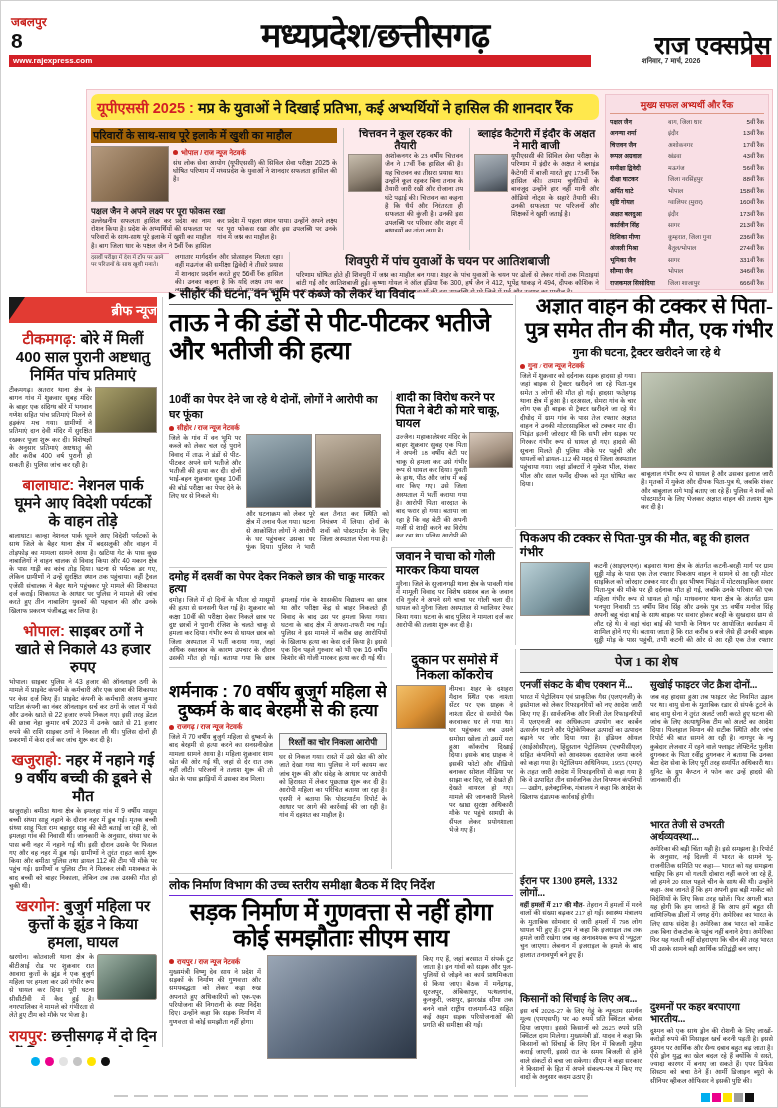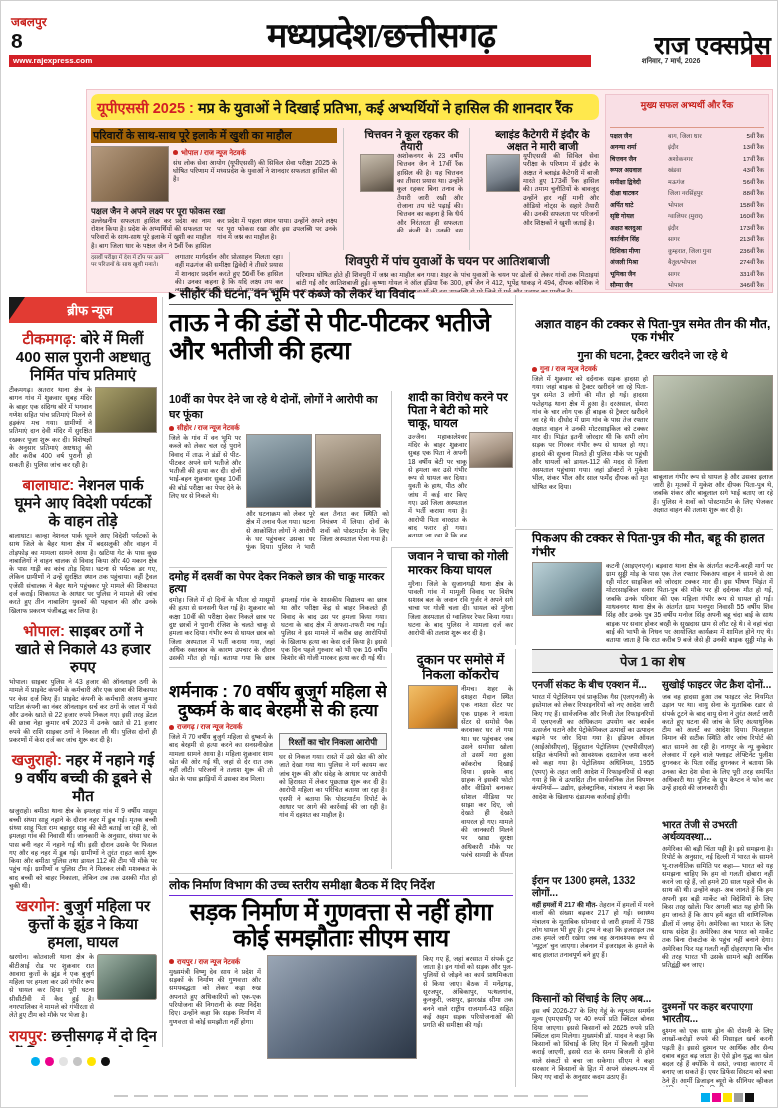--- a/index.html
+++ b/index.html
@@ -26,42 +26,42 @@
   .stripe .s-end { background:#d31f26; width:20px; }
   
   #banner { background:#fdeaec; border:1px solid #f0c3ca; }
   .yellow-band { background:#ffe84d; padding:3px 6px; font-size:14.5px; font-weight:bold; color:#111; white-space:nowrap; overflow:hidden;border-radius:7px; }
   .yellow-band .pfx { color:#d31f26; }
   .bn-col { overflow:hidden; }
   .bn-h { font-size:11px; font-weight:bold; line-height:1.15; color:#111; background:#a16207; padding:1px 2px; }
   .bn-h2 { font-size:10.5px; font-weight:bold; line-height:1.15; color:#111; text-align:center; }
   .bn-sub { font-size:8.5px; font-weight:bold; margin:2px 0 1px; }
   .rank-table { background:#f9dfe5; border:1px solid #eec4cd; padding:3px 4px; overflow:hidden; }
-  .rank-title { color:#c8241f; font-size:9px; font-weight:bold; text-align:center; border-bottom:1px solid #d98; padding-bottom:16px; margin-bottom:2px; }
+  .rank-title { color:#c8241f; font-size:9px; font-weight:bold; text-align:center; border-bottom:1px solid #d98; padding-bottom:2px; margin-bottom:2px; }
   .trow { display:flex; font-size:6.2px; line-height:1.85; color:#222; }
   .trow .tn { width:58px; font-weight:bold; overflow:hidden; white-space:nowrap; }
   .trow .tp { flex:1; overflow:hidden; white-space:nowrap; color:#444; }
   .trow .tr { width:36px; text-align:right; white-space:nowrap; }
   .shiv-box { border-left:1px solid #ccc; padding-left:6px; overflow:hidden; }
   .shiv-h { font-size:12px; font-weight:bold; text-align:center; margin-bottom:2px; }
   
   #brief { border-right:1px solid #c9c9c9; padding-right:5px; }
-  .brief-head { position:relative; background:#e23b33; color:#fff; font-size:13px; font-weight:bold; text-align:center; padding:4px 0 4px 14px; }
+  .brief-head { position:relative; background:#e23b33; color:#fff; font-size:13px; font-weight:bold; text-align:right; padding:4px 0 4px 14px; }
   .brief-head .tri { position:absolute; left:0; top:0; width:0; height:0; border-top:23px solid #1a1a1a; border-right:16px solid transparent; }
   .brief-item { margin-top:7px; overflow:hidden; }
   .brief-h { font-size:15px; font-weight:bold; line-height:1.2; color:#111; margin-bottom:2px;text-align:center; }
   .brief-h .city { color:#c8241f; }
   
   .kicker { font-size:12px; font-weight:bold; color:#111; border-bottom:1.5px solid #555; padding-bottom:2px; }
   .kicker .arrow { color:#000; font-size:9px; margin-right:4px; }
   .head-xl { font-size:25px; font-weight:bold; line-height:1.1; color:#050505; letter-spacing:-0.5px; }
   .head-l  { font-size:16px; font-weight:bold; line-height:1.12; color:#070707; }
   .head-m  { font-size:11.5px; font-weight:bold; line-height:1.15; color:#0a0a0a; }
   .subhead { font-size:12px; font-weight:bold; color:#111; }
-  .vline-l { border-left:1px solid #c9c9c9; padding-left:16px; }
+  .vline-l { border-left:1px solid #c9c9c9; padding-left:4px;font-family:Liberation Serif, serif; }
   .pull-box { border:1px solid #888; padding:2px 3px; font-size:8.5px; font-weight:bold; text-align:center; background:#f6f6f6; margin-bottom:3px; }
   .sec-head { background:#ececec; border-top:1.5px solid #555; border-bottom:1.5px solid #555; text-align:center; font-size:13px; font-weight:bold; padding:2px 0; }
   .p1-h { font-size:10px; font-weight:bold; line-height:1.2; margin:6px 0 2px; }
   .lead-b { font-weight:bold; }
   
   .ph-group   { background:linear-gradient(135deg,#b59a7e,#8a6f52 55%,#5d4a38); }
   .ph-port1   { background:linear-gradient(160deg,#c8beae,#8e8273 60%,#544b40); }
   .ph-port2   { background:linear-gradient(160deg,#aeb6bd,#77808a 60%,#3e454d); }
   .ph-statue  { background:linear-gradient(140deg,#a9a06b,#7c744a 50%,#4e4931); }
   .ph-dogs    { background:linear-gradient(140deg,#9fb3a6,#5d7368 55%,#2f4038); }
@@ -81,21 +81,21 @@
 </style>
 </head>
 <body>
 
 <div id="page">
 
   <div class="abs" style="left:10px; top:12px;">
     <div class="mast-city">जबलपुर</div>
     <div class="mast-num">8</div>
   </div>
-  <div class="abs mast-title" style="left:180px; top:10px; width:400px;">मध्यप्रदेश/छत्तीसगढ़</div>
+  <div class="abs mast-title" style="left:174px; top:10px; width:400px;">मध्यप्रदेश/छत्तीसगढ़</div>
   <div class="abs mast-brand" style="left:560px; top:26px; width:210px;">राज एक्सप्रेस</div>
   <div class="abs stripe" style="left:8px; top:54px; width:762px;">
     <div class="s-red">www.rajexpress.com</div>
     <div class="s-date">शनिवार, 7 मार्च, 2026</div>
     <div class="s-end"></div>
   </div>
 
   <div id="banner" class="abs" style="left:85px; top:88px; width:687px; height:204px;">
     <div class="abs yellow-band" style="left:4px; top:4px; width:508px;">
       <span class="pfx">यूपीएससी 2025 :</span><span> मप्र के युवाओं ने दिखाई प्रतिभा, कई अभ्यर्थियों ने हासिल की शानदार रैंक</span>
@@ -321,21 +321,21 @@
       <div style="width:92px; flex:none;">
         <div class="byline"><span class="dot"></span><span>रायपुर / राज न्यूज नेटवर्क</span></div>
         <div class="body-txt" style="height:108px;">मुख्यमंत्री विष्णु देव साय ने प्रदेश में सड़कों के निर्माण की गुणवत्ता और समयबद्धता को लेकर कड़ा रुख अपनाते हुए अधिकारियों को एक-एक परियोजना की निगरानी के स्पष्ट निर्देश दिए। उन्होंने कहा कि सड़क निर्माण में गुणवत्ता से कोई समझौता नहीं होगा।</div>
       </div>
       <div class="photo ph-cm" style="width:150px; height:104px; flex:none;"></div>
       <div class="body-txt" style="flex:1; height:120px;">किए गए हैं, जहां बरसात में संपर्क टूट जाता है। इन गांवों को सड़क और पुल-पुलियों से जोड़ने का कार्य प्राथमिकता से किया जाए। बैठक में मनेंद्रगढ़, सूरजपुर, अंबिकापुर, पत्थलगांव, कुनकुरी, जशपुर, झारखंड सीमा तक बनने वाले राष्ट्रीय राजमार्ग-43 सहित कई अहम सड़क परियोजनाओं की प्रगति की समीक्षा की गई।</div>
     </div>
   </div>
 
   <div class="abs vline-l" style="left:514px; top:294px; width:258px; height:232px; overflow:hidden;">
-    <div class="head-l" style="text-align:center; font-size:12px;margin-top:23px;">अज्ञात वाहन की टक्कर से पिता-पुत्र समेत तीन की मौत, एक गंभीर</div>
+    <div class="head-l" style="text-align:right; font-size:21px;">अज्ञात वाहन की टक्कर से पिता-पुत्र समेत तीन की मौत, एक गंभीर</div>
     <div class="subhead" style="text-align:center; font-size:11px; margin:2px 0;">गुना की घटना, ट्रैक्टर खरीदने जा रहे थे</div>
     <div class="byline"><span class="dot"></span><span>गुना / राज न्यूज नेटवर्क</span></div>
     <div style="display:flex; gap:5px;">
       <div class="body-txt" style="width:116px; height:160px; flex:none;">जिले में शुक्रवार को दर्दनाक सड़क हादसा हो गया। जहां बाइक से ट्रैक्टर खरीदने जा रहे पिता-पुत्र समेत 3 लोगों की मौत हो गई। हादसा फतेहगढ़ थाना क्षेत्र में हुआ है। दरअसल, सेमरा गांव के चार लोग एक ही बाइक से ट्रैक्टर खरीदने जा रहे थे। दीघोद में ग्राम गांव के पास तेज रफ्तार अज्ञात वाहन ने उनकी मोटरसाइकिल को टक्कर मार दी। भिड़ंत इतनी जोरदार थी कि सभी लोग सड़क पर गिरकर गंभीर रूप से घायल हो गए। हादसे की सूचना मिलते ही पुलिस मौके पर पहुंची और घायलों को डायल-112 की मदद से जिला अस्पताल पहुंचाया गया। जहां डॉक्टरों ने मुकेश भील, शंकर भील और साल फर्मेंद दीपक को मृत घोषित कर दिया।</div>
       <div style="flex:1;">
         <div class="photo ph-guna" style="width:100%; height:96px;"></div>
         <div class="body-txt" style="height:60px; margin-top:2px;">बाबूलाल गंभीर रूप से घायल है और उसका इलाज जारी है। मृतकों में मुकेश और दीपक पिता-पुत्र थे, जबकि शंकर और बाबूलाल सगे भाई बताए जा रहे हैं। पुलिस ने शवों को पोस्टमार्टम के लिए भेजकर अज्ञात वाहन की तलाश शुरू कर दी है।</div>
       </div>
     </div>
   </div>

